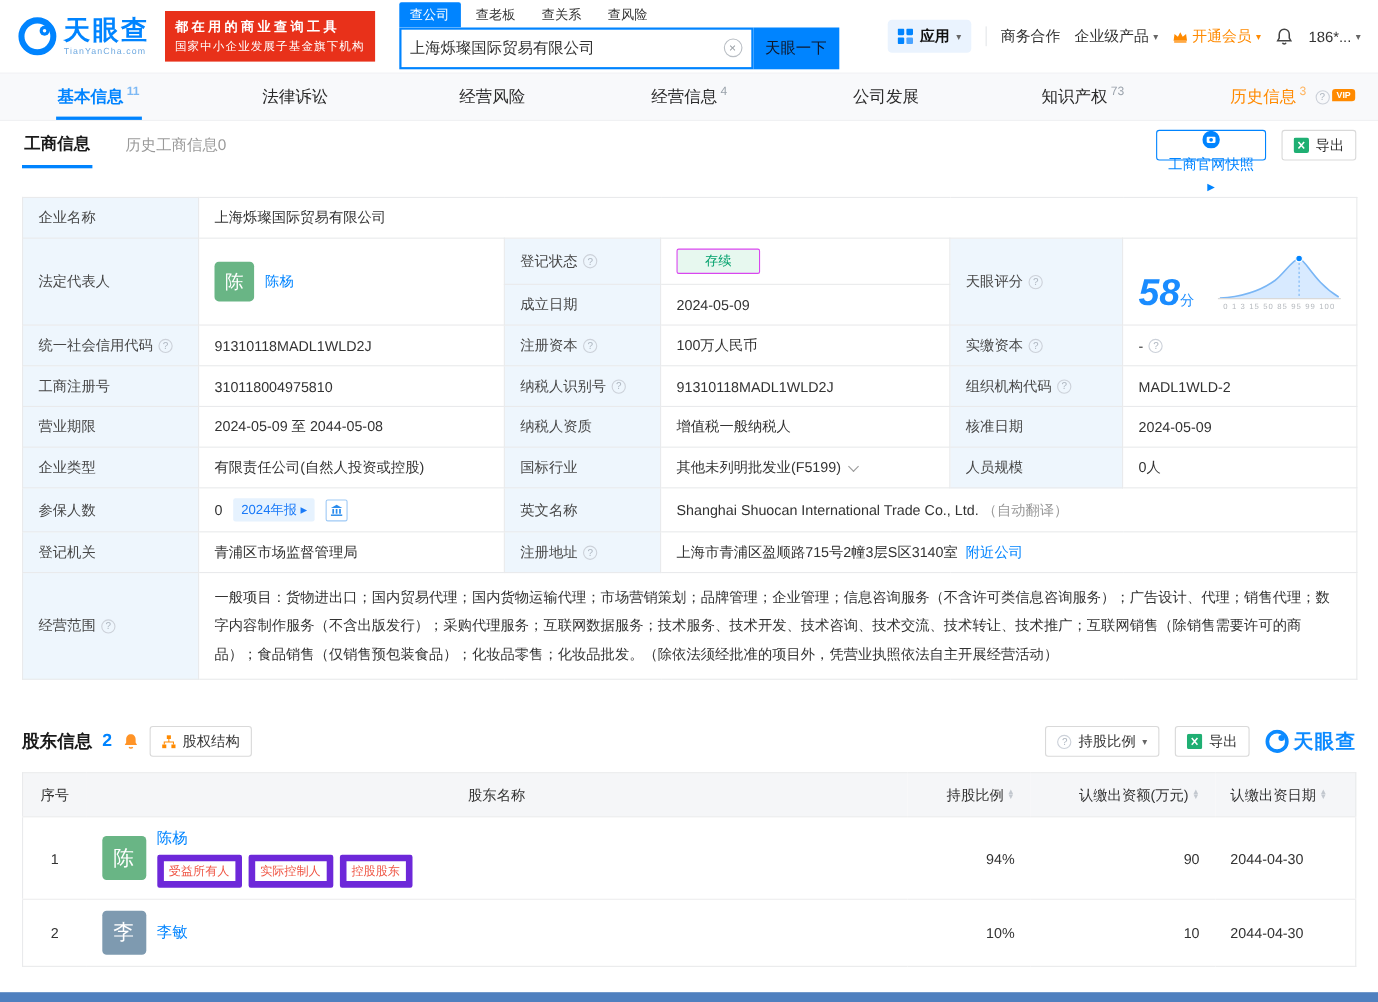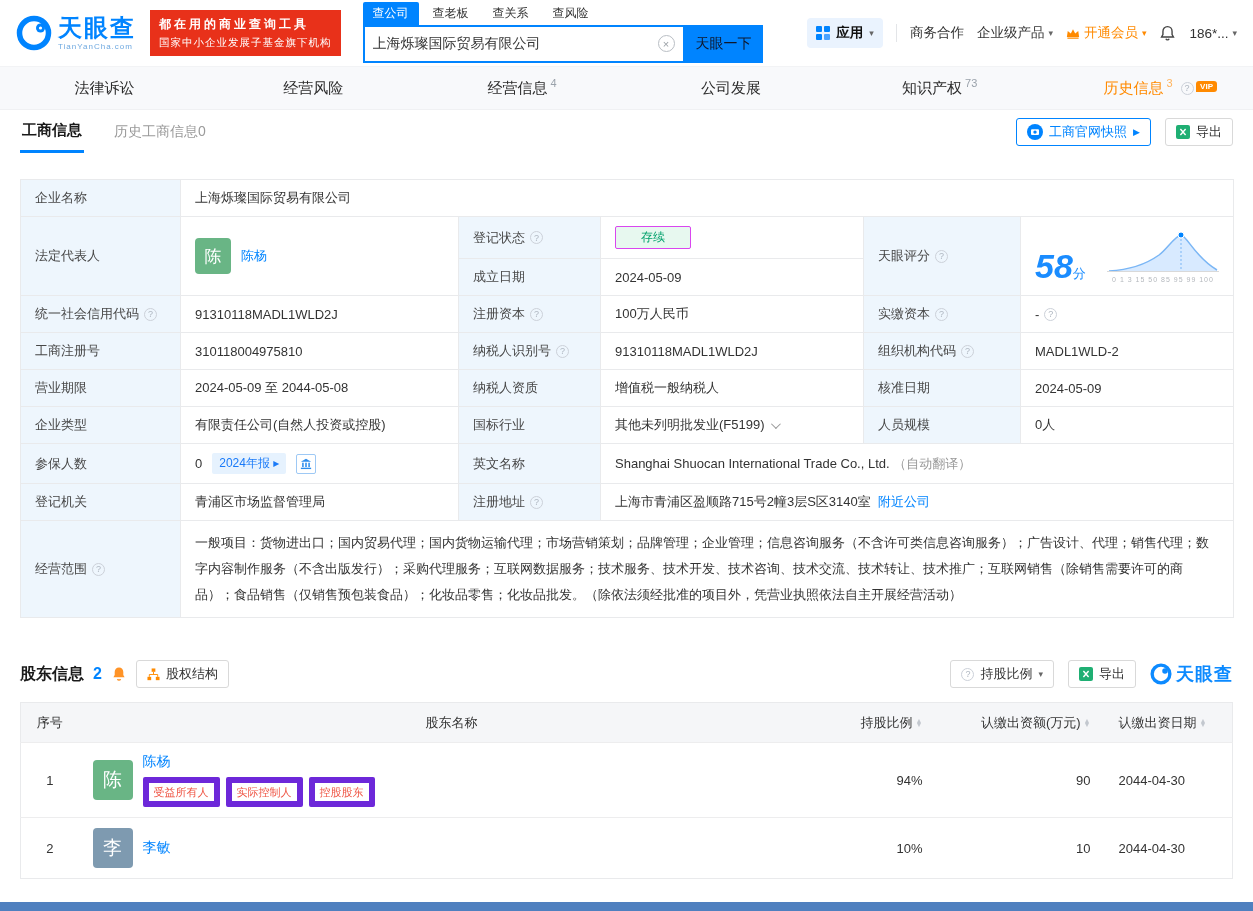--- a/index.html
+++ b/index.html
@@ -45,21 +45,21 @@
   .ntab.orange .cnt { color:#ffb35c; }
   .vip-badge { position:absolute; top:14px; margin-left:116px; background:#ff8a00; color:#fff; font-size:8px; font-weight:700; padding:1px 4px; border-radius:3px 3px 3px 0; }
   .q { width:13px; height:13px; border:1px solid #ccd1d9; border-radius:50%; color:#aeb6c0; font-size:9px; display:inline-flex; align-items:center; justify-content:center; margin-left:5px; cursor:pointer; flex:none; }
   
   .subtab-row { height:44px; display:flex; align-items:center; padding:0 20px; background:#fff; }
   .subtab { font-size:15px; cursor:pointer; }
   .subtab.active { font-weight:700; color:#1a1a1a; border-bottom:3px solid #0084ff; padding:10px 2px; }
   .subtab.muted { color:#9a9a9a; margin-left:30px; font-size:14px; }
   .subtab-right { margin-left:auto; display:flex; align-items:center; gap:14px; }
   .btn { height:28px; display:flex; align-items:center; gap:6px; padding:0 10px; border-radius:3px; font-size:13px; cursor:pointer; background:#fff; border:1px solid #d9d9d9; color:#333; }
-  .btn.blue { border-color:#0084ff; color:#0084ff; }
+  .btn.blue { border-color:#0084ff; color:#0084ff;flex-direction:column; }
   .play { font-size:9px; color:#0084ff; }
   
   .info-table { width:1214px; margin:25px 20px 0; border-collapse:collapse; table-layout:fixed; font-size:13px; }
   .info-table td { border:1px solid #e9eaec; padding:9px 14px; color:#333; vertical-align:middle; word-break:break-all; }
   .info-table td.lbl { background:#eef6fd; color:#474747; }
   .lblw { display:inline-flex; align-items:center; }
   .status-badge { display:inline-block; background:#e7f8ef; color:#00a06b; border:1px solid #d946ef; font-size:12px; padding:2px 25px; border-radius:2px; }
   .rep-cell { display:flex; align-items:center; gap:10px; }
   .avatar { width:36px; height:36px; border-radius:4px; color:#fff; font-size:17px; display:flex; align-items:center; justify-content:center; flex:none; }
   .av-green { background:#69b585; }
@@ -175,20 +175,24 @@
         </svg>
     </span>
     <span class="tr-item user-entry">
       <span>186*...</span>
       <span class="caret">▾</span>
     </span>
   </div>
 </header>
 
 <nav class="nav-tabs">
+  <div class="ntab active">
+    <span>基本信息</span>
+    <span class="cnt">11</span>
+  </div>
   <div class="ntab">
     <span>法律诉讼</span>
   </div>
   <div class="ntab">
     <span>经营风险</span>
   </div>
   <div class="ntab">
     <span>经营信息</span>
     <span class="cnt">4</span>
   </div>

